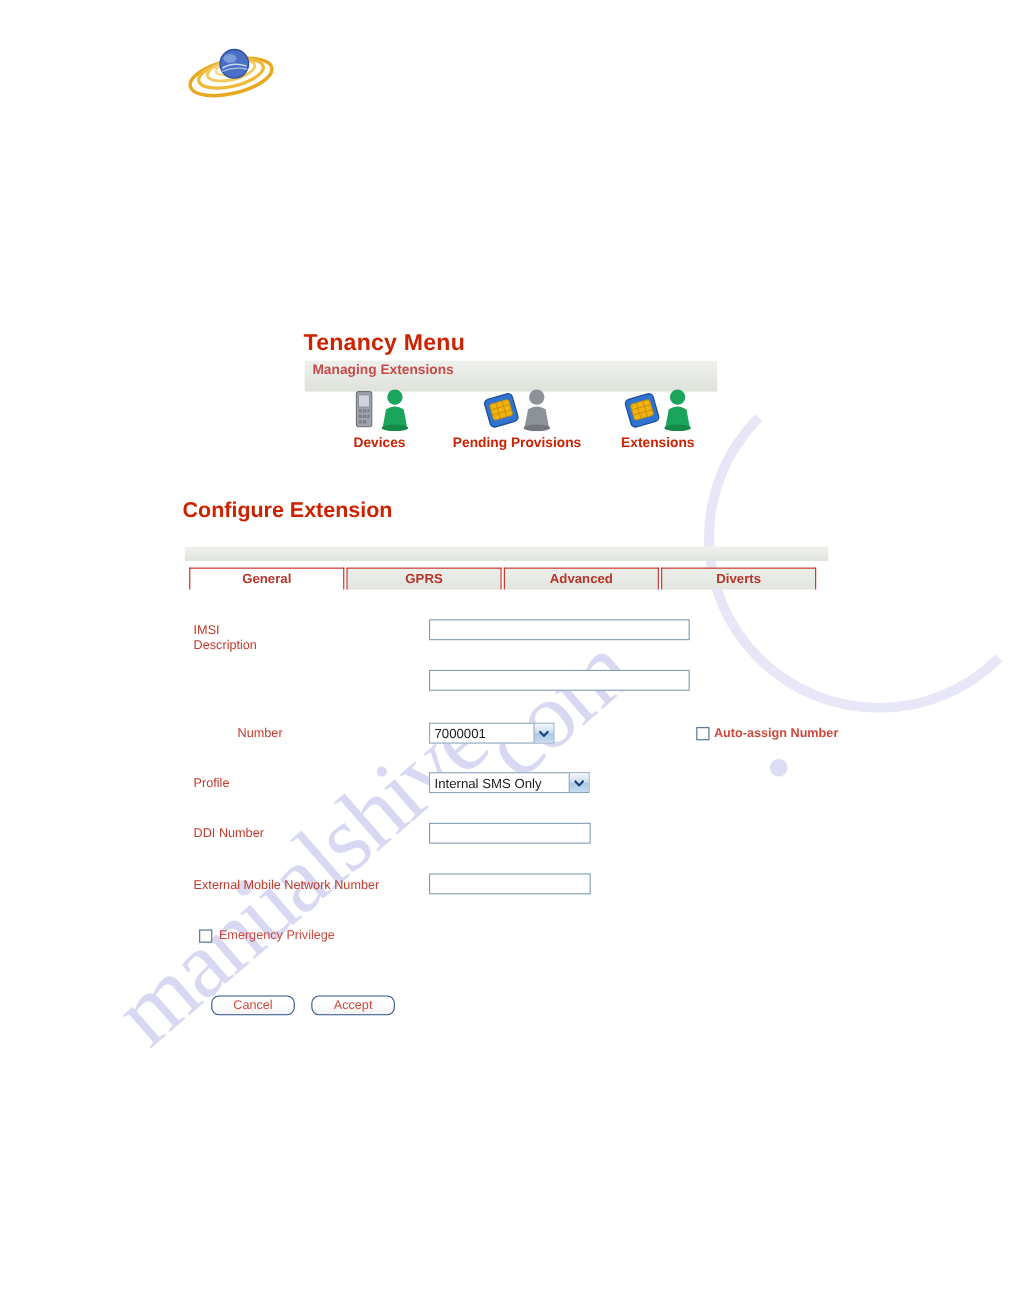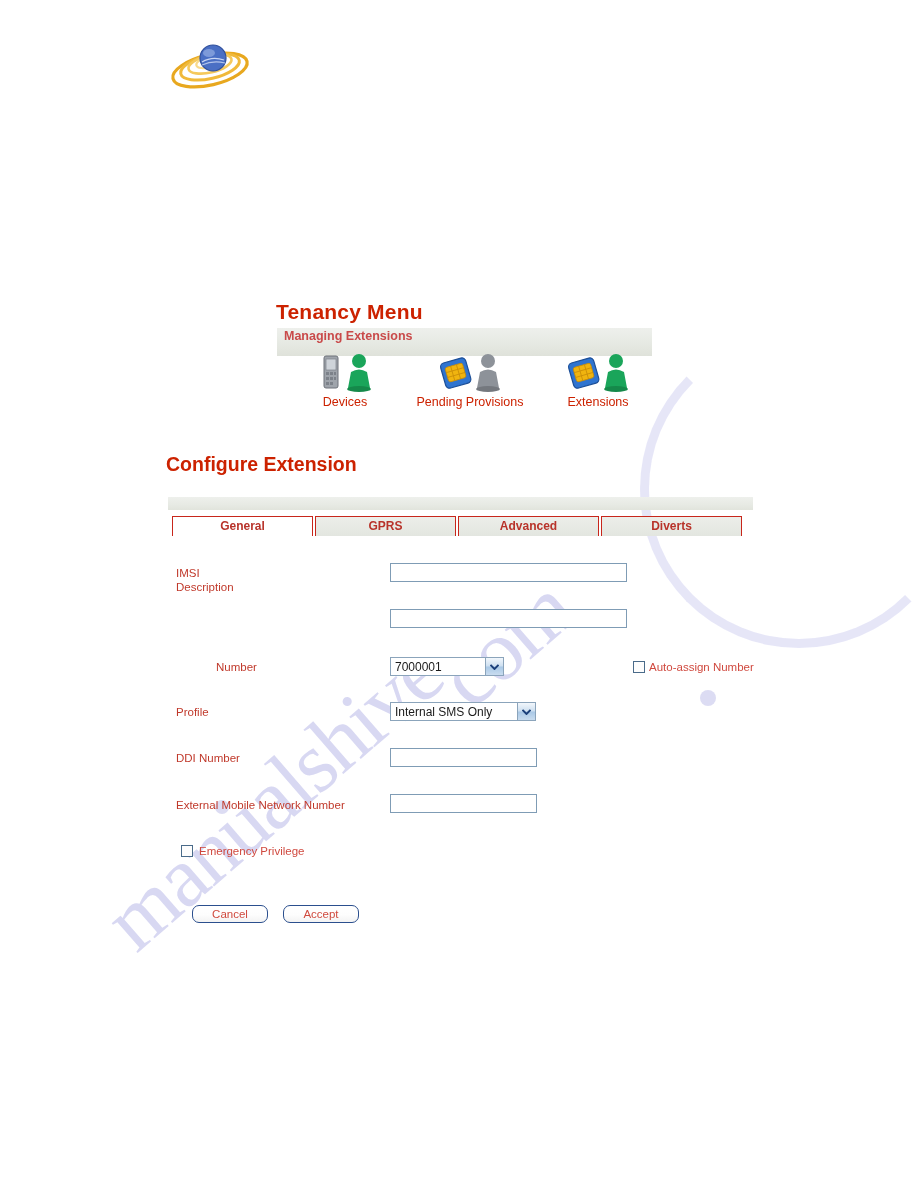--- a/index.html
+++ b/index.html
@@ -102,21 +102,21 @@
   .menu-item .mi-icons {
     height: 44px;
     display: flex;
     align-items: flex-end;
     justify-content: center;
     gap: 1px;
   }
   .menu-item .mi-label {
     margin-top: 3px;
     font-size: 12.5px;
-    font-weight: normal;
+    font-weight: bold;
     color: #cc2200;
   }
   #menu-devices { left: 270px; }
   #menu-pending { left: 395px; }
   #menu-extensions { left: 523px; }
 
   
   #configure-title {
     position: absolute;
     left: 166px; top: 453px;
@@ -368,21 +368,21 @@
   <div class="f-label" style="left:176px; top:661px;padding-left:40px;">Number</div>
   <div class="f-select" style="left:390px; top:657px; width:114px;">
     <span class="sel-val">7000001</span>
     <span class="sel-btn">
       <svg width="9" height="6" viewBox="0 0 9 6">
           <path d="M0.5 0.8 L4.5 5 L8.5 0.8" fill="none" stroke="#1b3f7a" stroke-width="1.9"></path>
         </svg>
     </span>
   </div>
 
-  <div class="chk-row" style="left:633px; top:661px;">
+  <div class="chk-row" style="left:633px; top:661px;font-weight:bold;">
     <span class="chk-box"></span>
     <span class="chk-lbl">Auto-assign Number</span>
   </div>
 
   <div class="f-label" style="left:176px; top:706px;">Profile</div>
   <div class="f-select" style="left:390px; top:702px; width:146px;">
     <span class="sel-val">Internal SMS Only</span>
     <span class="sel-btn">
       <svg width="9" height="6" viewBox="0 0 9 6">
           <path d="M0.5 0.8 L4.5 5 L8.5 0.8" fill="none" stroke="#1b3f7a" stroke-width="1.9"></path>

